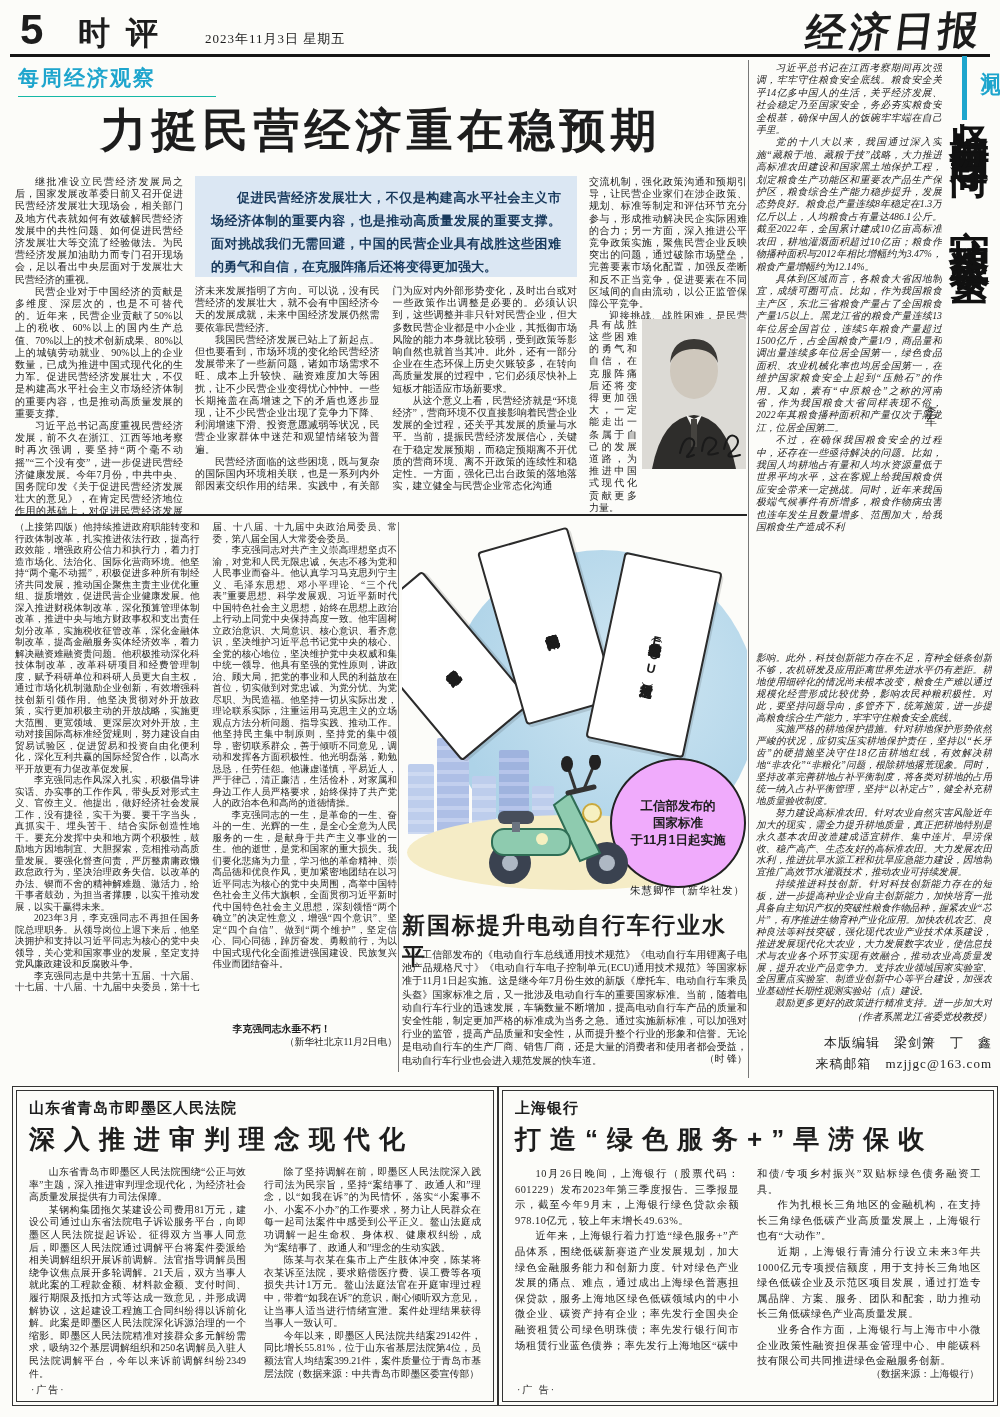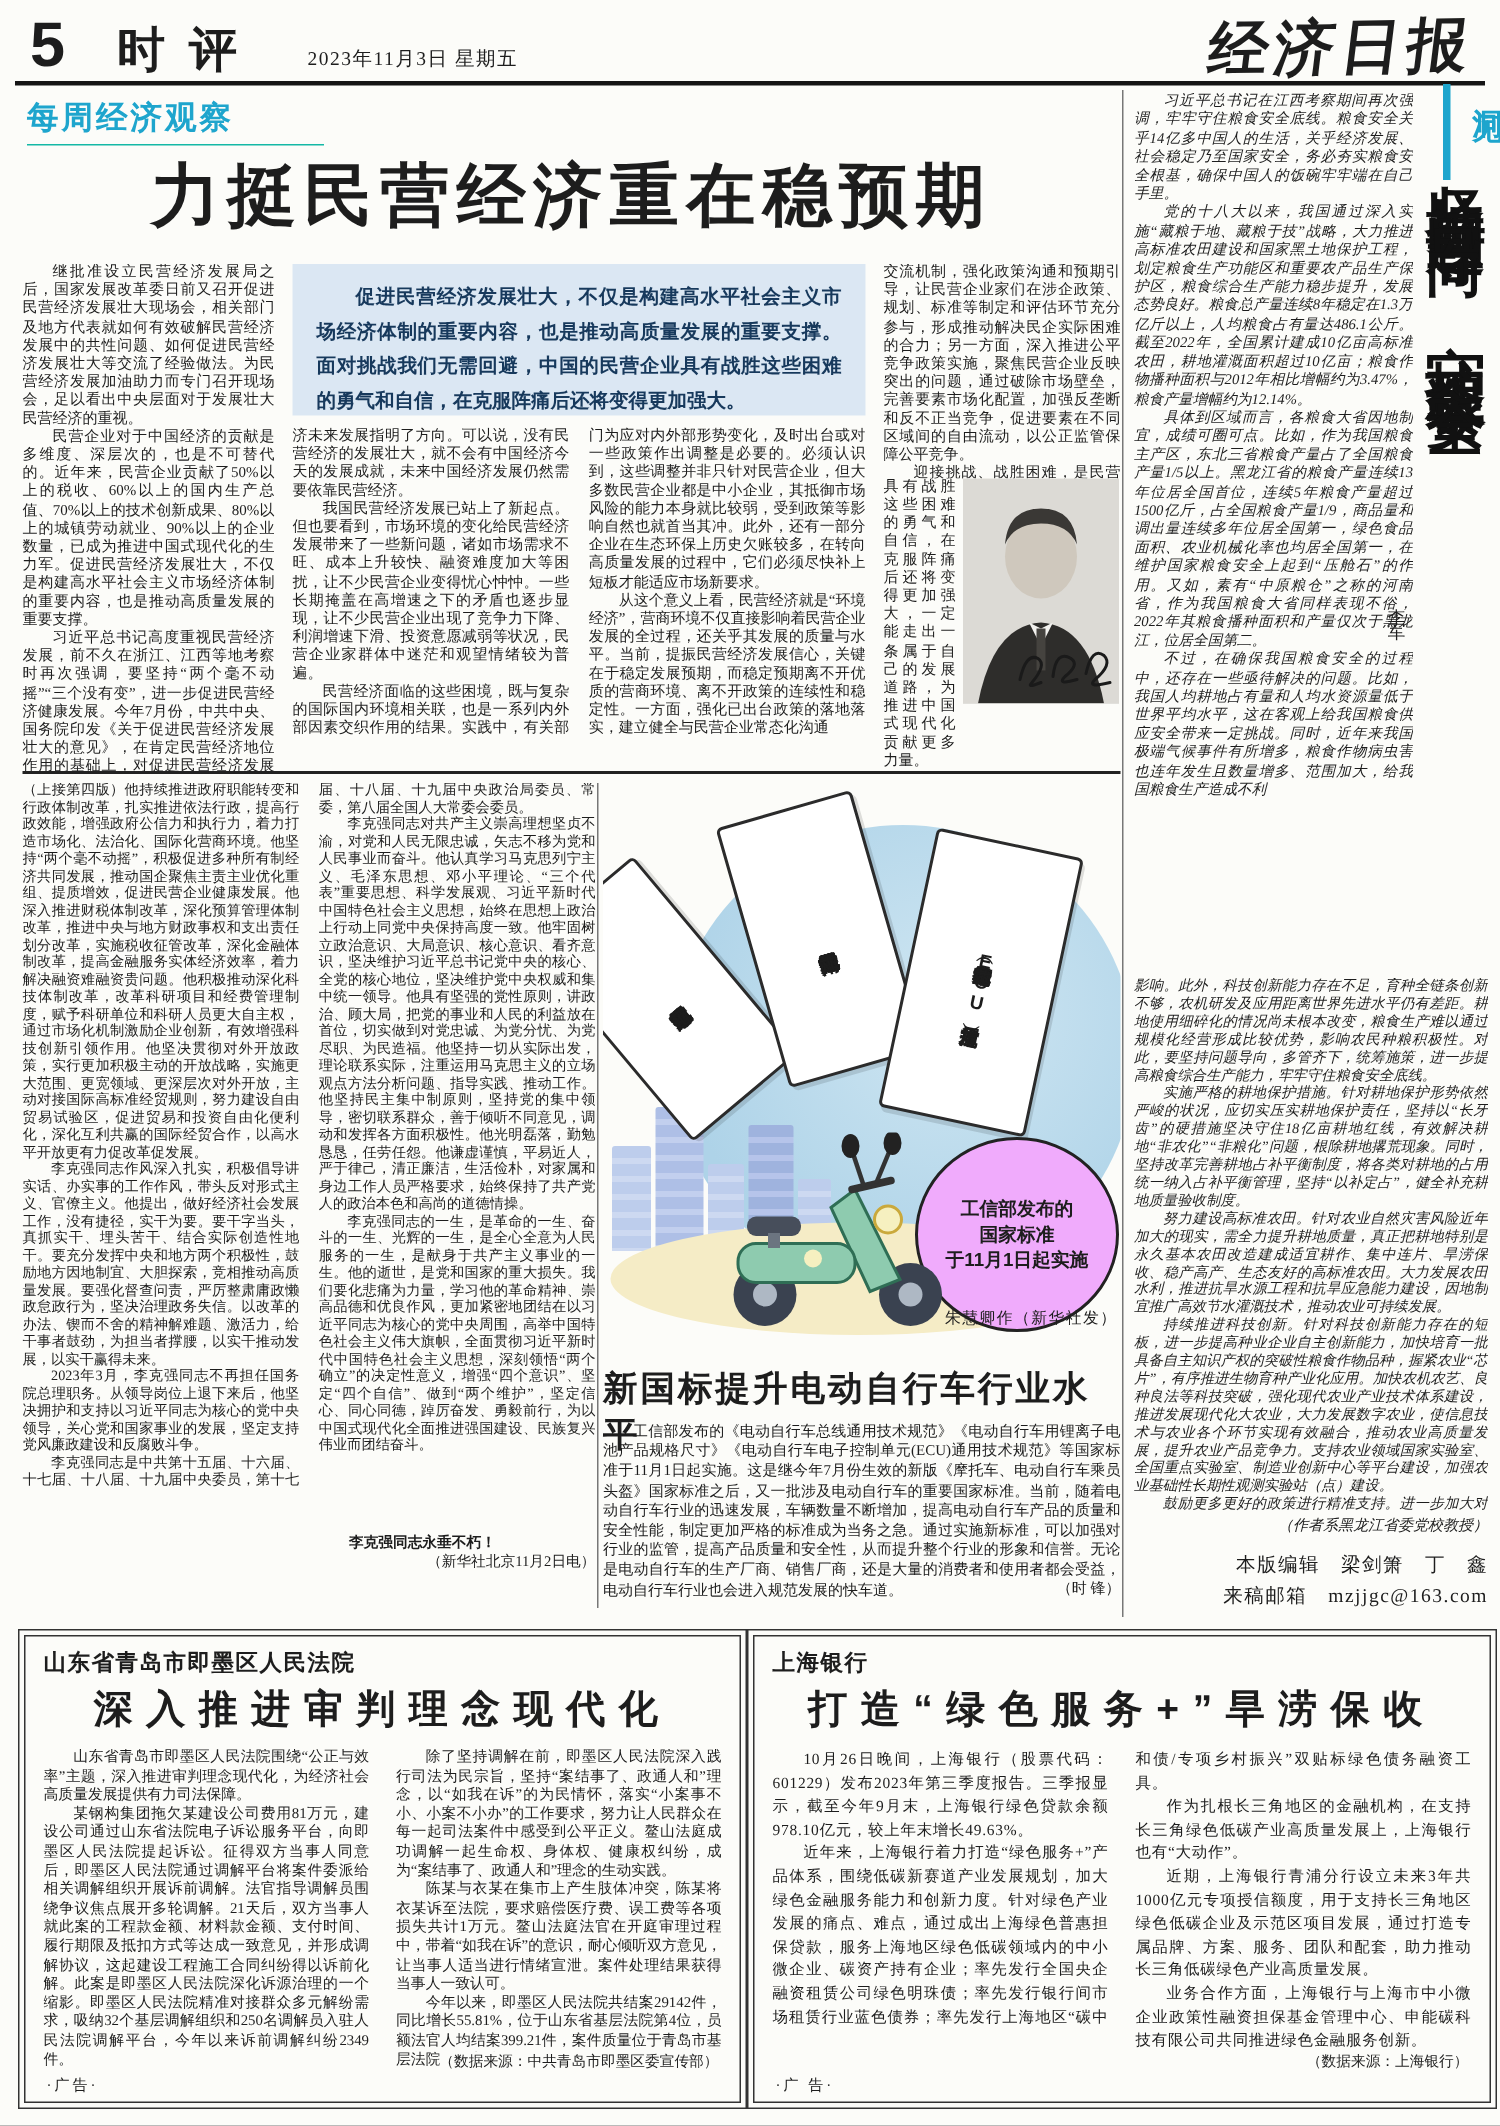--- a/index.html
+++ b/index.html
@@ -61,21 +61,21 @@
   .card1{left:-6px;top:60px;width:88px;height:168px;transform:rotate(-40deg);}
   .card2{left:98px;top:16px;width:90px;height:176px;transform:rotate(-16deg);}
   .card3{left:202px;top:40px;width:96px;height:186px;transform:rotate(12deg);font-size:12.5px;}
   .bubble{position:absolute;left:208px;top:238px;width:132px;height:126px;border-radius:50%;
           background:#f0abfc;border:2.5px solid #222;display:flex;flex-direction:column;
           align-items:center;justify-content:center;font:bold 12.5px "Liberation Sans",sans-serif;}
   .bubble p{margin:0;text-indent:0 !important;}
   .bubble-tail{position:absolute;left:212px;top:330px;width:0;height:0;
                border-top:16px solid #fff;border-left:14px solid transparent;transform:rotate(18deg);}
   .scooter{position:absolute;left:70px;top:235px;}
-  .credit{position:absolute;right:2px;bottom:16px;font-size:10.5px;letter-spacing:1px;}
+  .credit{position:absolute;right:2px;bottom:4px;font-size:10.5px;letter-spacing:1px;}
   
   .ebike-hl{position:absolute;left:402px;top:910px;width:345px;
             font:900 23px "Liberation Sans",sans-serif;letter-spacing:2px;}
   .ebike-body{position:absolute;left:402px;top:948px;width:345px;height:118px;
               font-size:10px;line-height:13.2px;text-align:justify;overflow:hidden;}
   .ebike-body p{margin:0;text-indent:2em;}
   .ebike-byline{position:absolute;left:402px;top:1052px;width:345px;text-align:right;font-size:10px;}
   
   .kaiti{font-style:italic;}
   .grain-narrow{position:absolute;left:756px;top:62px;width:186px;height:586px;
@@ -94,21 +94,21 @@
            font-size:12px;letter-spacing:10px;}
   
   .pfooter{position:absolute;left:756px;top:1032px;width:236px;text-align:right;
            font-size:13px;line-height:21px;letter-spacing:1px;}
   
   .adbox{position:absolute;top:1086px;height:312px;border:1px solid #333;padding:3px;background:#fcfcf9;}
   .adbox-inner{border:1px solid #333;height:100%;box-sizing:border-box;padding:8px 12px;position:relative;}
   .ad-left{left:12px;width:478px;}
   .ad-right{left:498px;width:492px;}
   .ad-kicker{font:bold 15px "Liberation Sans",sans-serif;letter-spacing:1px;}
-  .ad-headline{text-align:center;font:900 26px "Liberation Sans",sans-serif;letter-spacing:9px;margin:4px 0 9px;}
+  .ad-headline{text-align:left;font:900 26px "Liberation Sans",sans-serif;letter-spacing:9px;margin:4px 0 9px;}
   .ad-body{column-count:2;column-gap:18px;font-size:9.9px;line-height:12.6px;text-align:justify;
            height:218px;overflow:hidden;}
   .ad-body-loose{line-height:15.6px;letter-spacing:.5px;font-size:10.3px;}
   .ad-body p{margin:0;text-indent:2em;}
   .ad-source{position:absolute;right:14px;bottom:20px;font-size:9.8px;background:#fcfcf9;}
   .ad-mark{position:absolute;left:14px;bottom:4px;font-size:10px;letter-spacing:2px;background:#fcfcf9;}
 </style>
 </head>
 <body>
 

